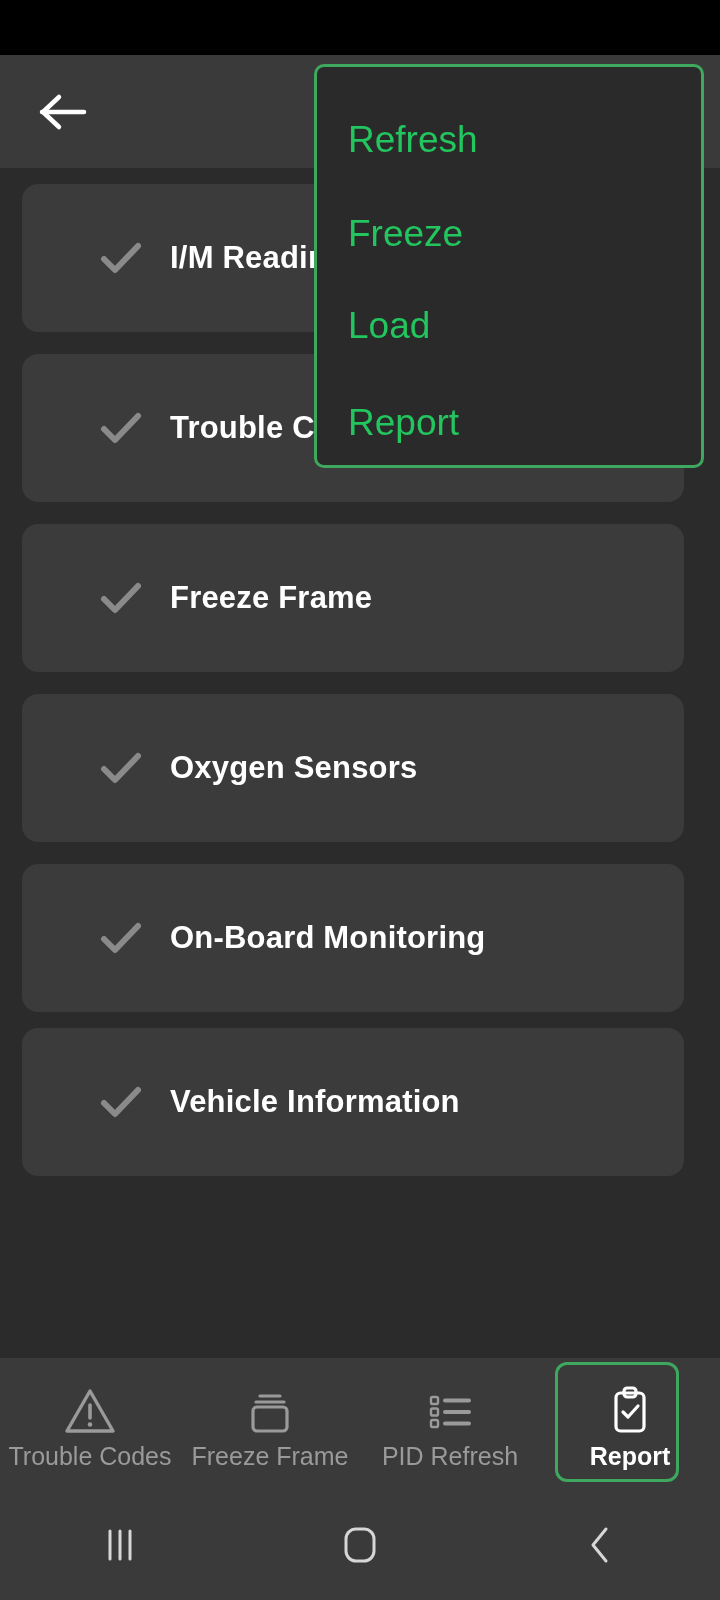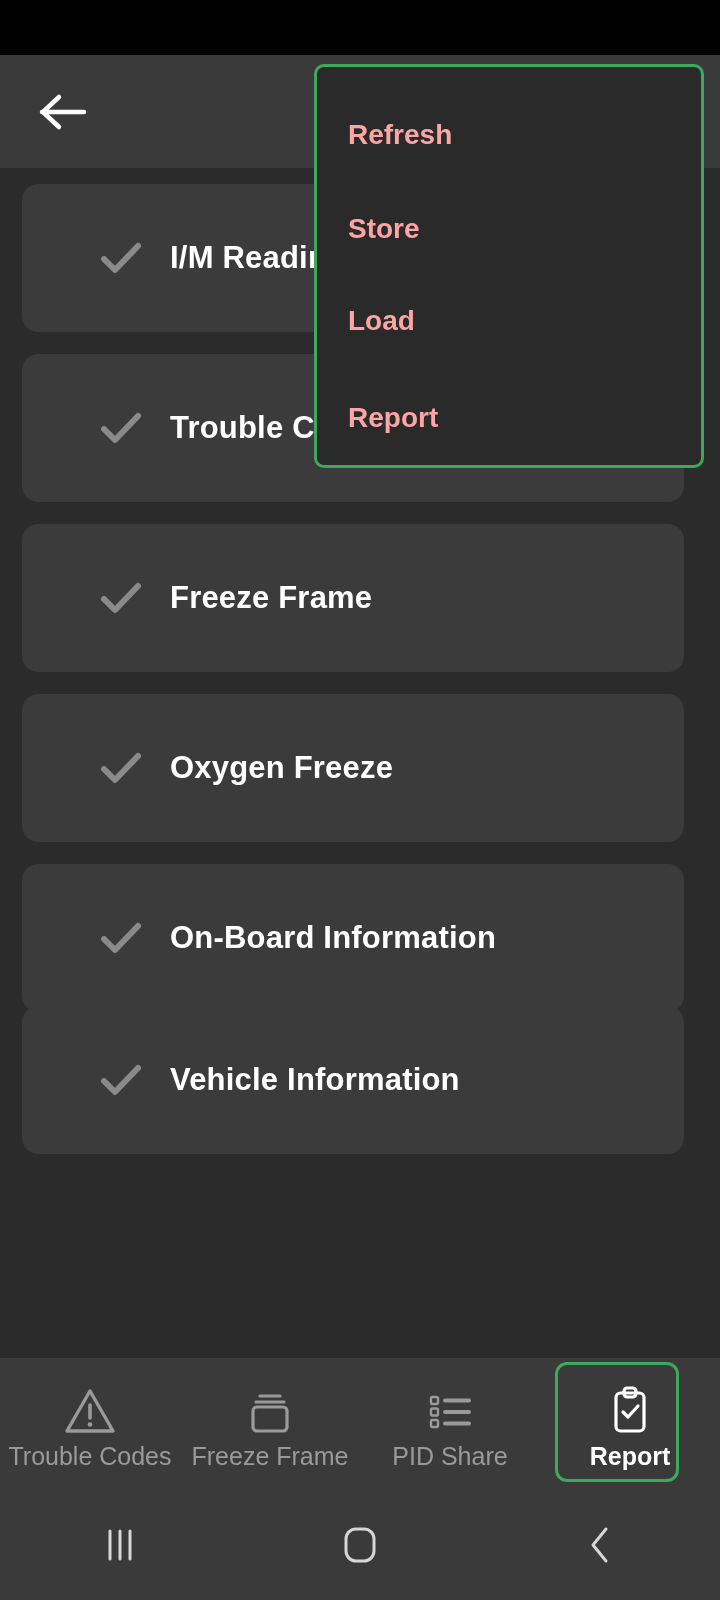--- a/index.html
+++ b/index.html
@@ -83,25 +83,24 @@
     height: 404px;
     background: #2a2a2a;
     border: 3px solid #3ea85f;
     border-radius: 10px;
     overflow: hidden;
     z-index: 40;
   }
   .menu-item {
     position: absolute;
     left: 31px;
-    font-size: 28px;
-    color: #fca5a5;
+    font-size: 37px;
+    color: #22c55e;
     white-space: nowrap;
     line-height: 1;
-    font-weight: bold;
   }
 
   
   .tab-bar {
     position: absolute;
     left: 0; top: 1358px;
     width: 720px; height: 132px;
     background: #3a3a3a;
     display: flex;
   }
@@ -203,47 +202,47 @@
       </span>
       <span class="card-label">Freeze Frame</span>
     </div>
 
     <div class="card" style="top:526px">
       <span class="card-check">
         <svg width="50" height="50" viewBox="0 0 50 50">
           <path d="M8 26 L19 37 L42 13" stroke="#8a8a8a" stroke-width="6" stroke-linecap="round" stroke-linejoin="round" fill="none"></path>
         </svg>
       </span>
-      <span class="card-label">Oxygen Freeze</span>
+      <span class="card-label">Oxygen Sensors</span>
     </div>
 
     <div class="card" style="top:696px">
       <span class="card-check">
         <svg width="50" height="50" viewBox="0 0 50 50">
           <path d="M8 26 L19 37 L42 13" stroke="#8a8a8a" stroke-width="6" stroke-linecap="round" stroke-linejoin="round" fill="none"></path>
         </svg>
       </span>
-      <span class="card-label">On-Board Information</span>
-    </div>
-
-    <div class="card" style="top:838px">
+      <span class="card-label">On-Board Monitoring</span>
+    </div>
+
+    <div class="card" style="top:860px">
       <span class="card-check">
         <svg width="50" height="50" viewBox="0 0 50 50">
           <path d="M8 26 L19 37 L42 13" stroke="#8a8a8a" stroke-width="6" stroke-linecap="round" stroke-linejoin="round" fill="none"></path>
         </svg>
       </span>
       <span class="card-label">Vehicle Information</span>
     </div>
 
 
   </div>
 
   <div class="menu">
     <div class="menu-item" style="top:54px">Refresh</div>
-    <div class="menu-item" style="top:148px">Store</div>
+    <div class="menu-item" style="top:148px">Freeze</div>
     <div class="menu-item" style="top:240px">Load</div>
     <div class="menu-item" style="top:337px">Report</div>
   </div>
 
   <div class="tab-bar">
 
     <div class="tab">
       <span class="tab-icon">
         <svg width="54" height="50" viewBox="0 0 54 50">
           <path d="M27 5 L50 45 H4 Z" stroke="#9a9a9a" stroke-width="3.4" stroke-linejoin="round" fill="none"></path>
@@ -269,21 +268,21 @@
       <span class="tab-icon">
         <svg width="54" height="50" viewBox="0 0 54 50">
           <rect x="8" y="11" width="7" height="7" rx="1.6" stroke="#9a9a9a" stroke-width="2.4" fill="none"></rect>
           <rect x="8" y="22.5" width="7" height="7" rx="1.6" stroke="#9a9a9a" stroke-width="2.4" fill="none"></rect>
           <rect x="8" y="34" width="7" height="7" rx="1.6" stroke="#9a9a9a" stroke-width="2.4" fill="none"></rect>
           <path d="M22 14.5 H46" stroke="#9a9a9a" stroke-width="4" stroke-linecap="round"></path>
           <path d="M22 26 H46" stroke="#9a9a9a" stroke-width="4" stroke-linecap="round"></path>
           <path d="M22 37.5 H46" stroke="#9a9a9a" stroke-width="4" stroke-linecap="round"></path>
         </svg>
       </span>
-      <span class="tab-label">PID Share</span>
+      <span class="tab-label">PID Refresh</span>
     </div>
 
     <div class="tab active">
       <span class="tab-icon">
         <svg width="54" height="52" viewBox="0 0 54 52">
           <rect x="13" y="8" width="28" height="38" rx="4.5" stroke="#ffffff" stroke-width="3.2" fill="none"></rect>
           <rect x="21" y="3" width="12" height="9" rx="3.2" stroke="#ffffff" stroke-width="3.2" fill="none"></rect>
           <path d="M20 27 L25 32 L35 21" stroke="#ffffff" stroke-width="3.2" stroke-linecap="round" stroke-linejoin="round" fill="none"></path>
         </svg>
       </span>

